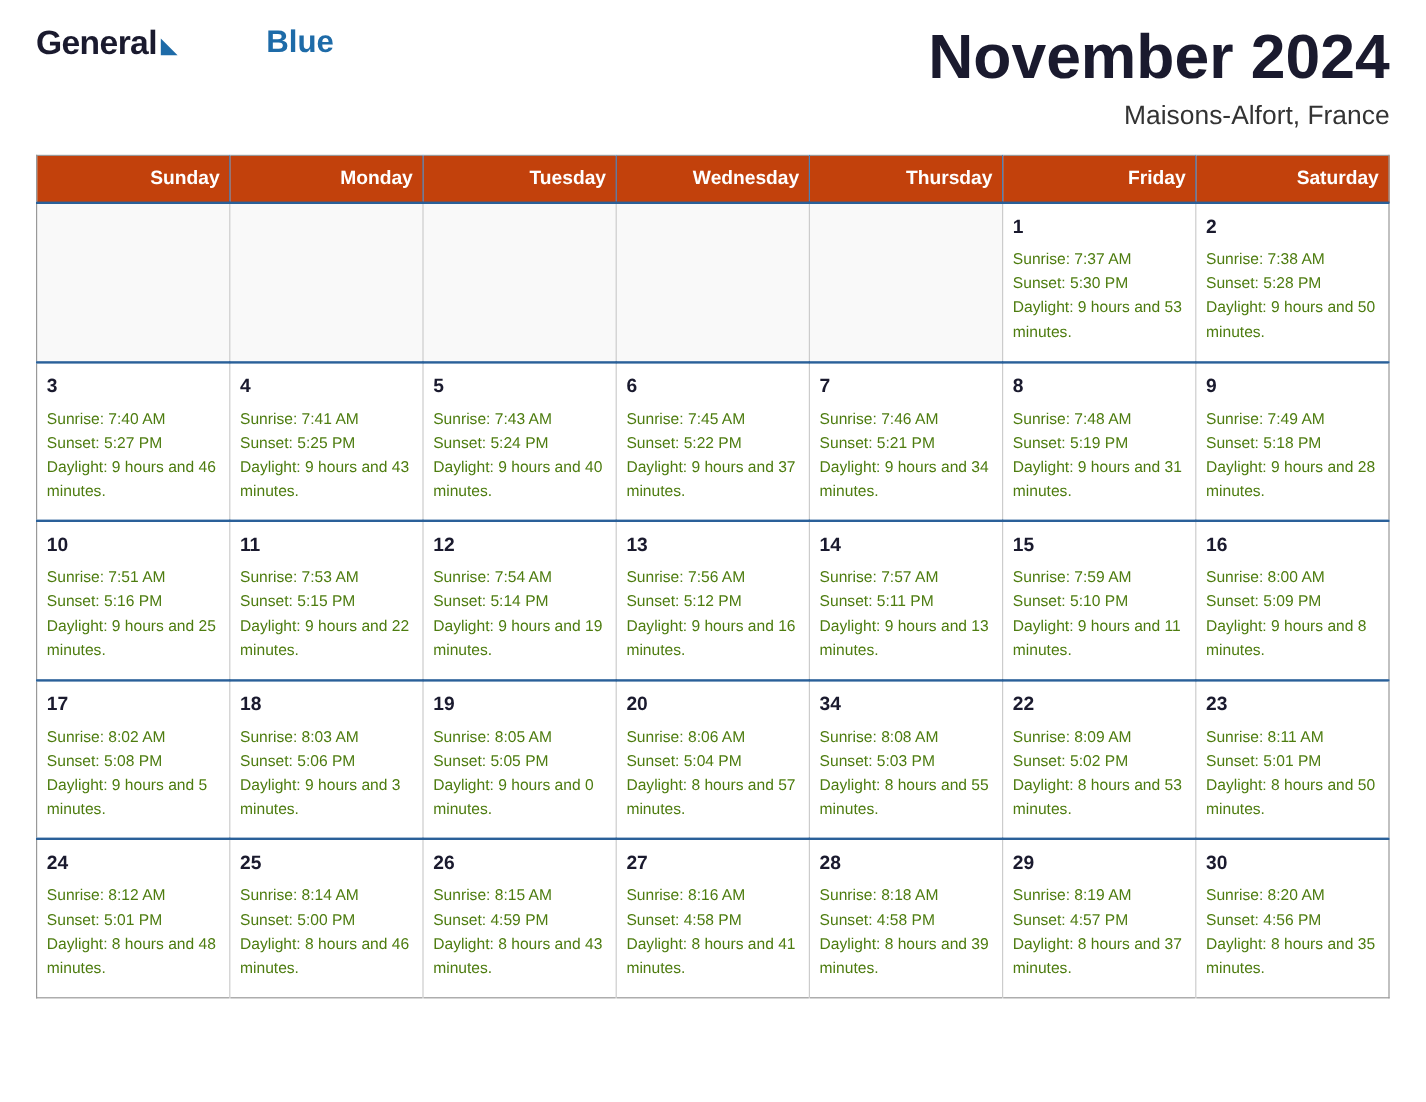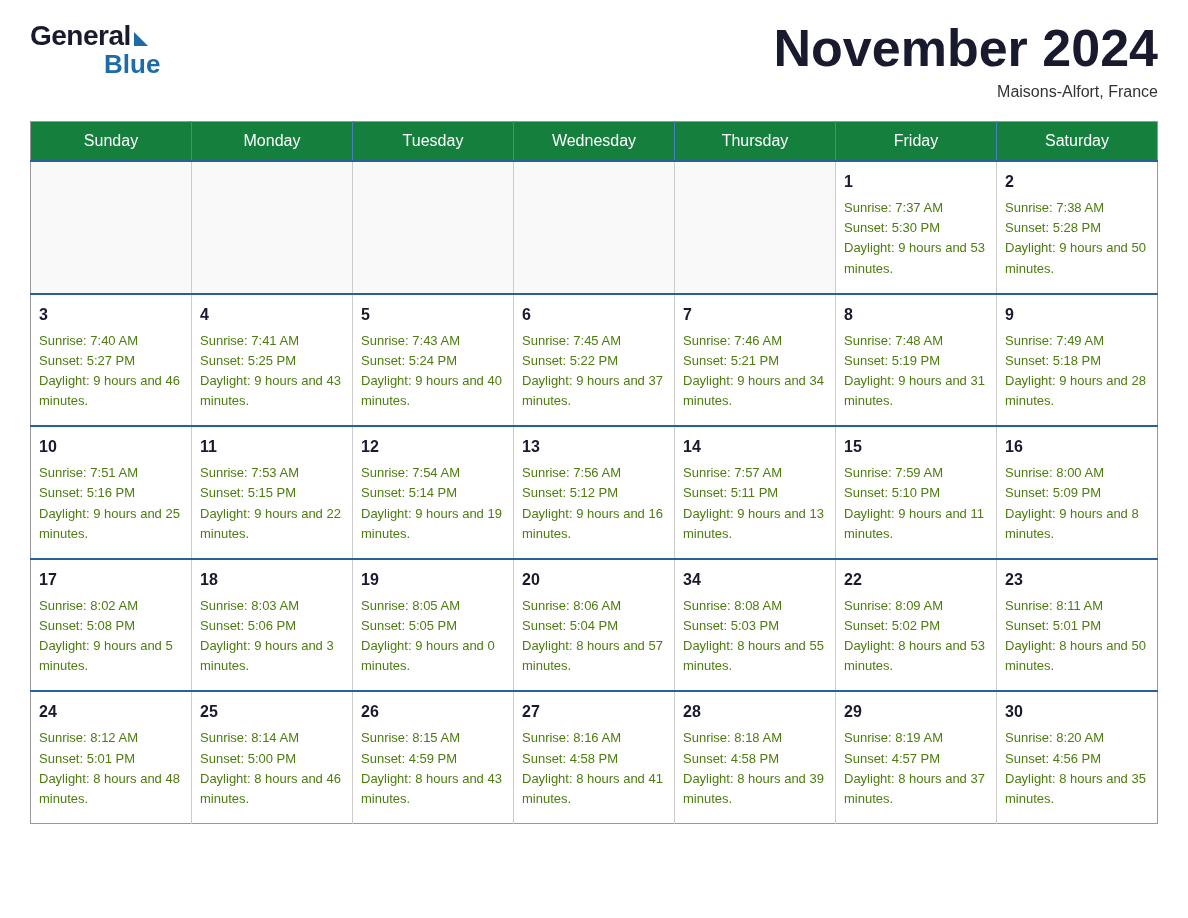--- a/index.html
+++ b/index.html
@@ -14,22 +14,22 @@
 
     .header {
       display: flex;
       justify-content: space-between;
       align-items: flex-start;
       margin-bottom: 20px;
     }
 
     .logo {
       display: flex;
-      flex-direction: column;
-      align-items: flex-start;
+      flex-direction: row;
+      align-items: flex-end;
     }
 
     .logo-top {
       display: flex;
       align-items: center;
     }
 
     .logo-general {
       font-size: 28px;
       font-weight: bold;
@@ -61,38 +61,38 @@
 
     .month-title {
       font-size: 52px;
       font-weight: bold;
       color: #1a1a2e;
       line-height: 1.1;
       text-align: right;
     }
 
     .location-title {
-      font-size: 16px;
+      font-size: 22px;
       color: #333;
       margin-top: 6px;
     }
 
     .calendar {
       width: 100%;
       border-collapse: collapse;
       border: 1px solid #999;
     }
 
     .calendar thead tr th {
-      background-color: #15803d;
+      background-color: #c2410c;
       color: #fff;
       font-size: 16px;
-      font-weight: normal;
+      font-weight: bold;
       padding: 10px 8px;
-      text-align: center;
+      text-align: right;
       border-right: 1px solid #4a80b9;
     }
 
     .calendar thead tr th:last-child {
       border-right: none;
     }
 
     .calendar tbody tr {
       border-top: 2px solid #2a6099;
     }

